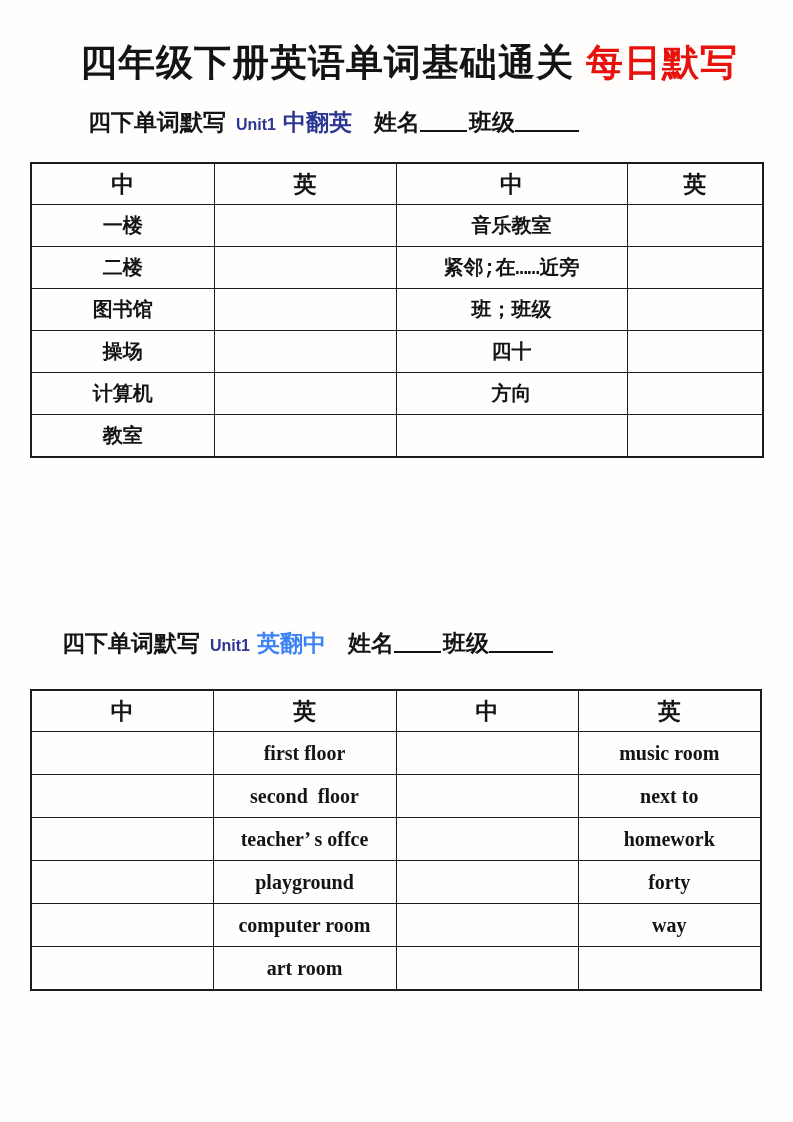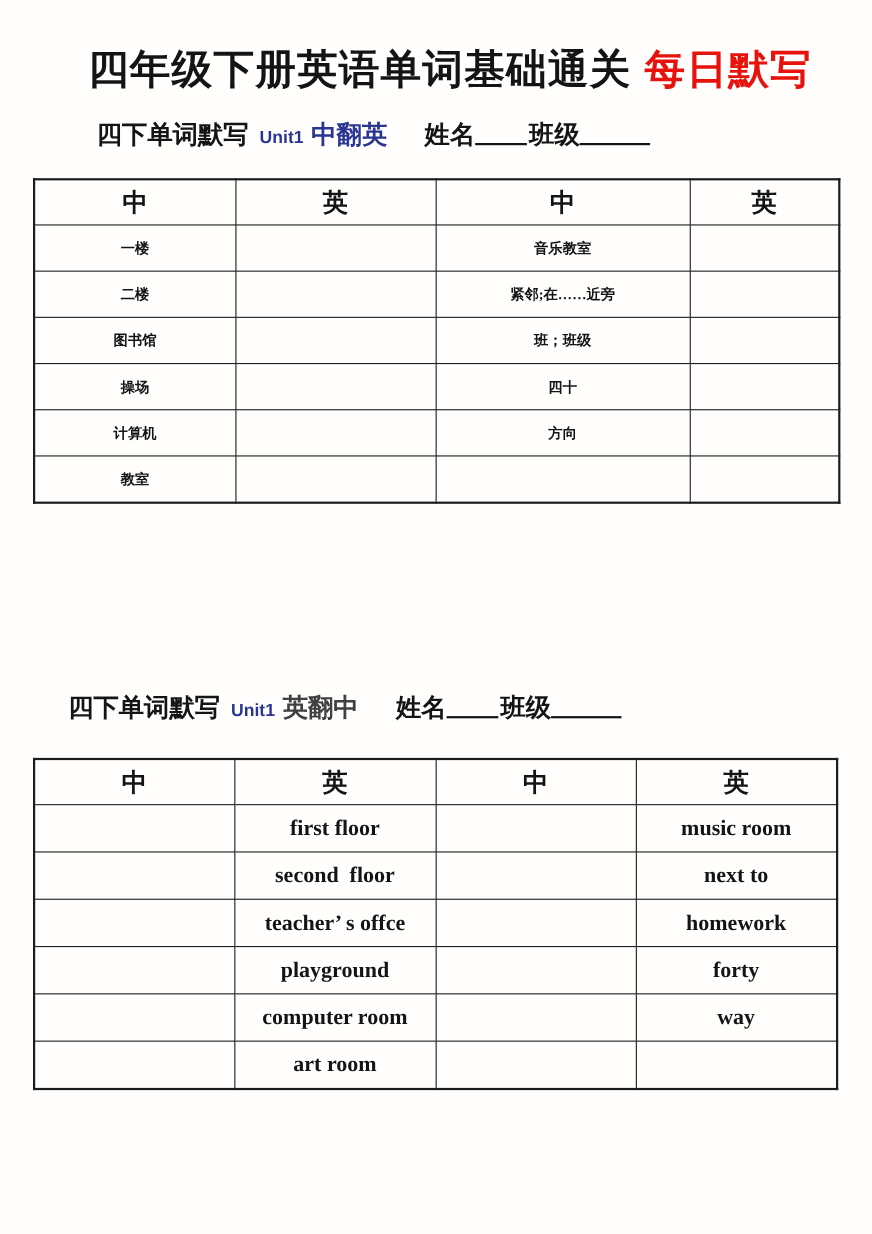--- a/index.html
+++ b/index.html
@@ -20,21 +20,21 @@
   .heading{
     position:absolute;font-size:23px;font-weight:bold;white-space:nowrap;
     font-family:"Liberation Serif","DejaVu Serif",serif;
   }
   #heading1{top:107px;left:88px;}
   #heading2{top:628px;left:62px;}
   .heading .unit{
     font-family:"Liberation Sans","DejaVu Sans",sans-serif;
     margin:0 7px 0 10px;font-size:16px;
   }
-  .heading .mode{margin-right:34px;font-family:Liberation Mono, monospace;}
+  .heading .mode{margin-right:22px;font-family:Liberation Mono, monospace;}
   .blank-line{
     display:inline-block;height:3px;vertical-align:-2px;
     border-bottom:2.5px solid #141414;
   }
   .blank-name{width:47px;margin-right:2px;}
   .blank-class{width:64px;}
   
   table.vocab{
     position:absolute;left:30px;border-collapse:collapse;table-layout:fixed;
     border:2.5px solid #1c1c1c;
@@ -43,21 +43,21 @@
   #table2{top:689px;width:730px;}
   #table1 col.c1{width:183px}#table1 col.c2{width:182px}
   #table1 col.c3{width:231px}#table1 col.c4{width:136px}
   #table2 col.c1{width:182px}#table2 col.c2{width:183px}
   #table2 col.c3{width:182px}#table2 col.c4{width:183px}
   table.vocab th,table.vocab td{
     border:1.7px solid #1c1c1c;text-align:center;vertical-align:middle;
     font-weight:bold;padding:0;overflow:hidden;
   }
   table.vocab th{height:40px;font-size:23px;}
-  #table1 td{height:41px;font-size:13px;}
+  #table1 td{height:41px;font-size:20px;font-family:Liberation Mono, monospace;}
   #table2 td{height:42px;font-size:20px;}
 </style>
 </head>
 <body>
 
 <div class="page">
 
   <div class="title">
     <span class="title-black">四年级下册英语单词基础通关</span><span class="title-red" style="color: rgb(232, 18, 12);">每日默写</span>
   </div>
@@ -115,21 +115,21 @@
         <tr>
           <td>教室</td>
           <td></td>
           <td></td>
           <td></td>
         </tr>
       </tbody>
   </table>
 
   <div class="heading" id="heading2">
-    <span>四下单词默写</span><span class="unit" style="color: rgb(43, 54, 147);">Unit1</span><span class="mode" style="color: #404040;">英翻中</span><span>姓名</span><span class="blank-line blank-name"></span><span>班级</span><span class="blank-line blank-class"></span>
+    <span>四下单词默写</span><span class="unit" style="color: rgb(43, 54, 147);">Unit1</span><span class="mode" style="color: #3b82f6;">英翻中</span><span>姓名</span><span class="blank-line blank-name"></span><span>班级</span><span class="blank-line blank-class"></span>
   </div>
 
   <table class="vocab" id="table2">
     <colgroup>
         <col class="c1">
         <col class="c2">
         <col class="c3">
         <col class="c4">
       </colgroup>
     <thead>

